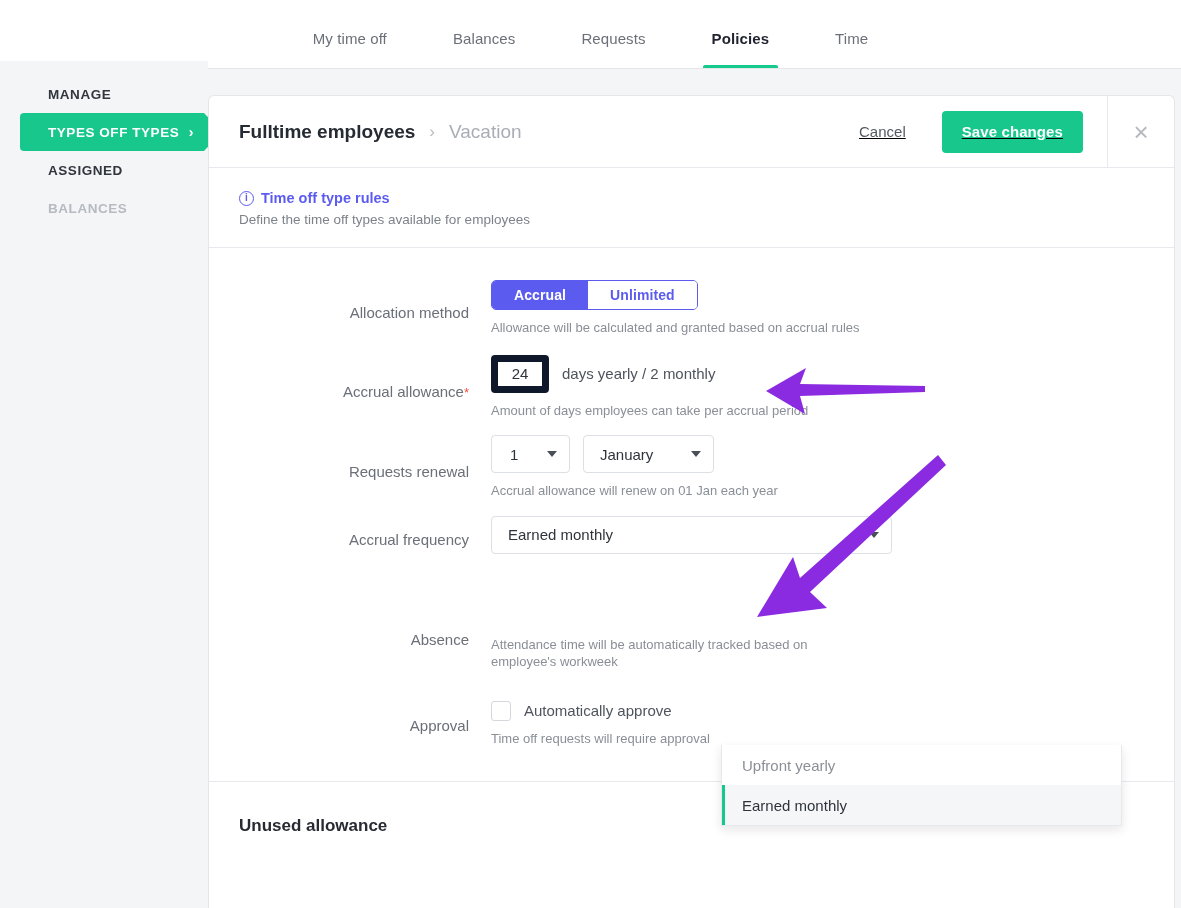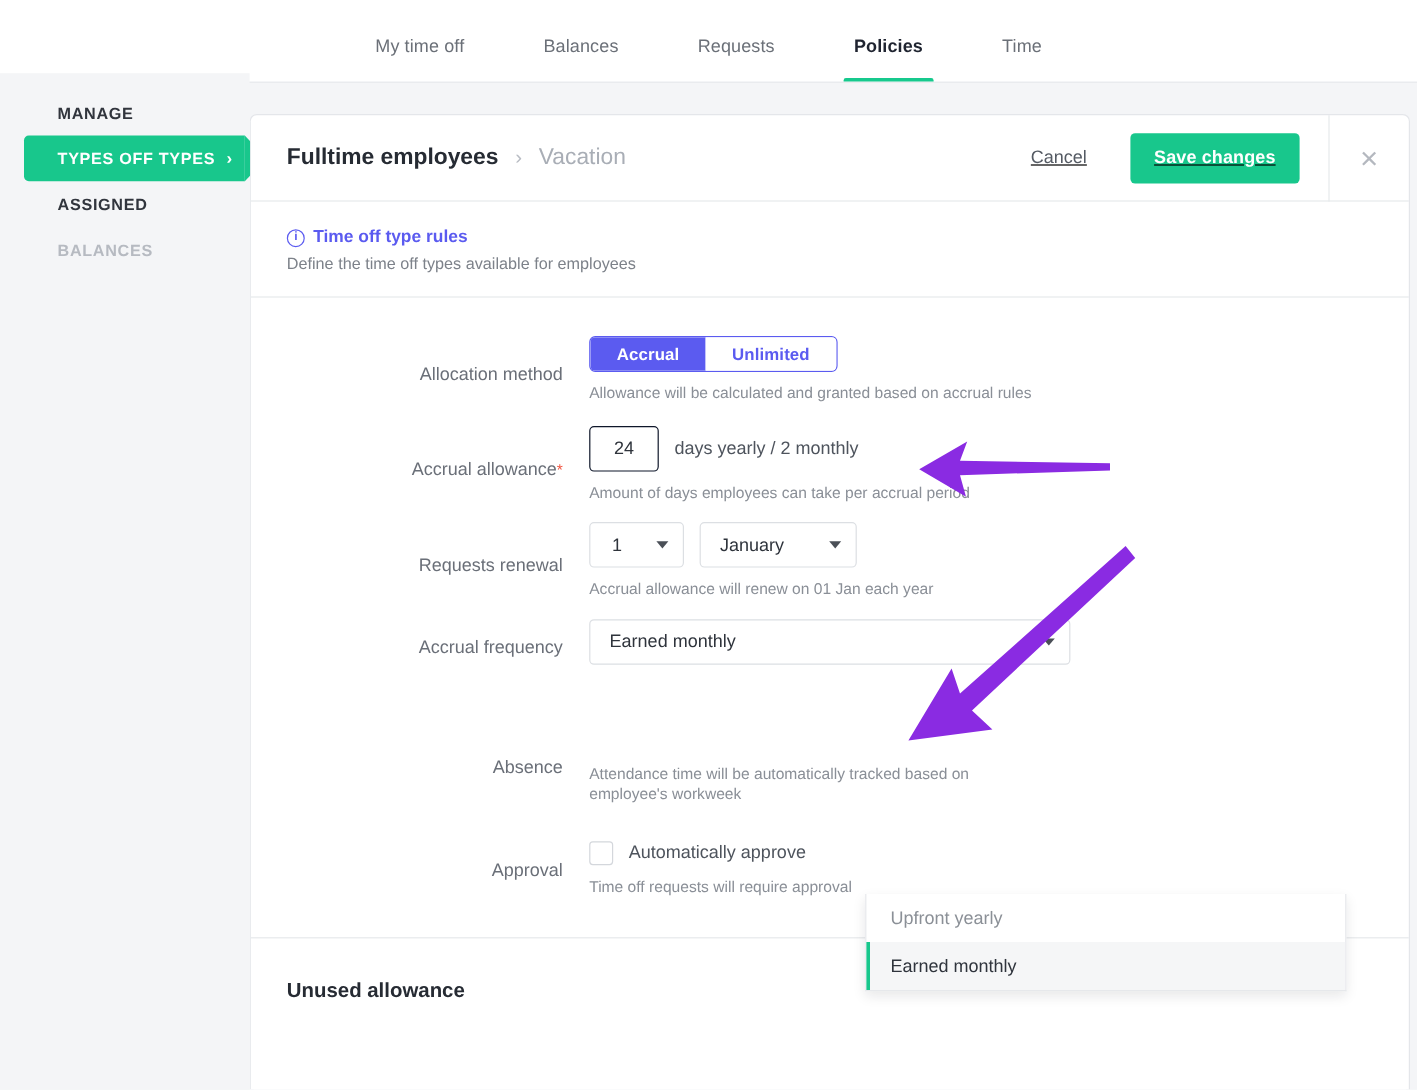--- a/index.html
+++ b/index.html
@@ -125,21 +125,21 @@
   .seg {
     padding: 0 22px; display: flex; align-items: center;
     font-size: 14px; font-weight: 700; color: #5b5bf0;
     background: #ffffff; cursor: pointer; letter-spacing: .1px;
   }
   .seg.on { background: #5b5bf0; color: #ffffff; }
 
   
   .num-line { display: flex; align-items: center; gap: 13px; }
   .num-input {
-    width: 58px; height: 38px; border: 1px solid #0f172a; border-radius: 4px;
+    width: 58px; height: 38px; border: 7px solid #0f172a; border-radius: 4px;
     text-align: center; font-size: 15px; color: #2f343c;
     font-family: inherit; background: #ffffff;
   }
   .unit-text { font-size: 15px; color: #4e545d; }
 
   
   .select-line { display: flex; gap: 13px; }
   .sel {
     height: 38px; border: 1px solid #dcdfe3; border-radius: 4px; background: #fff;
     display: flex; align-items: center; justify-content: space-between;

